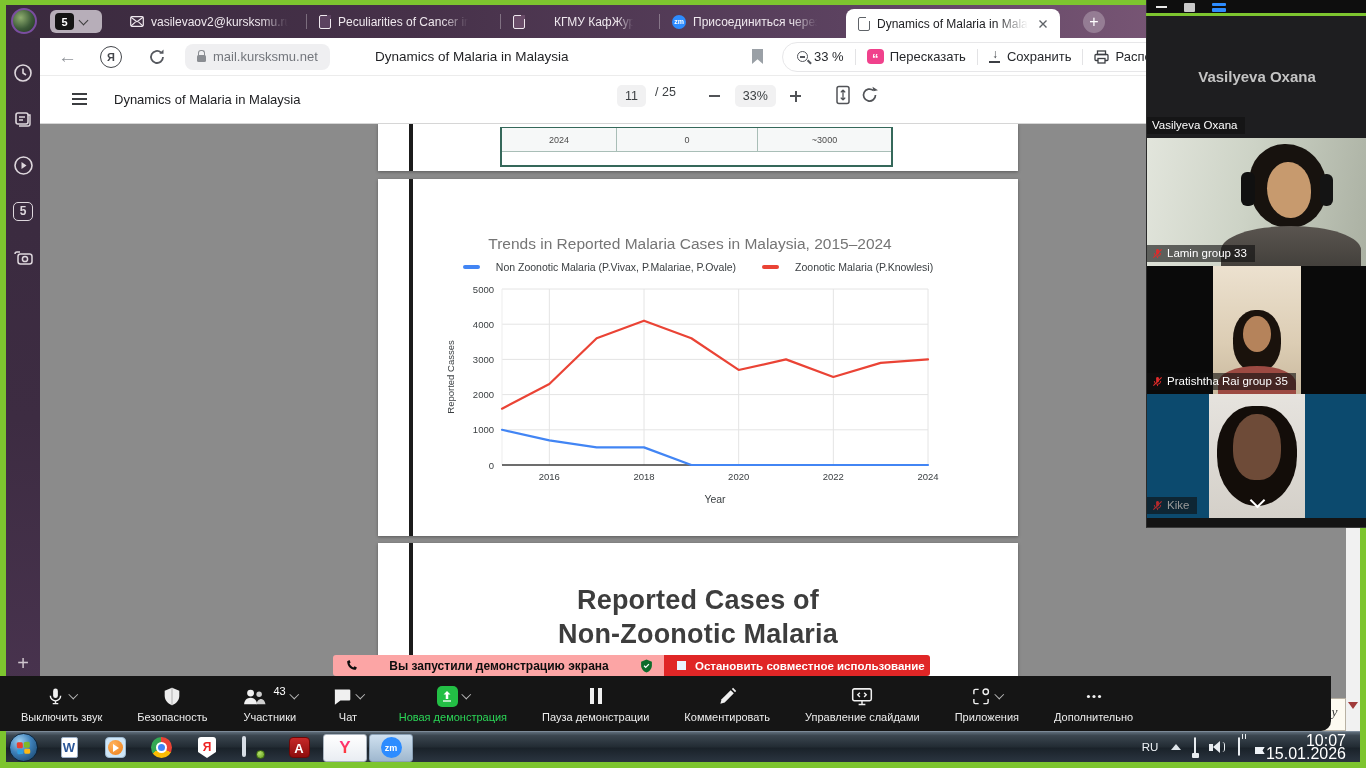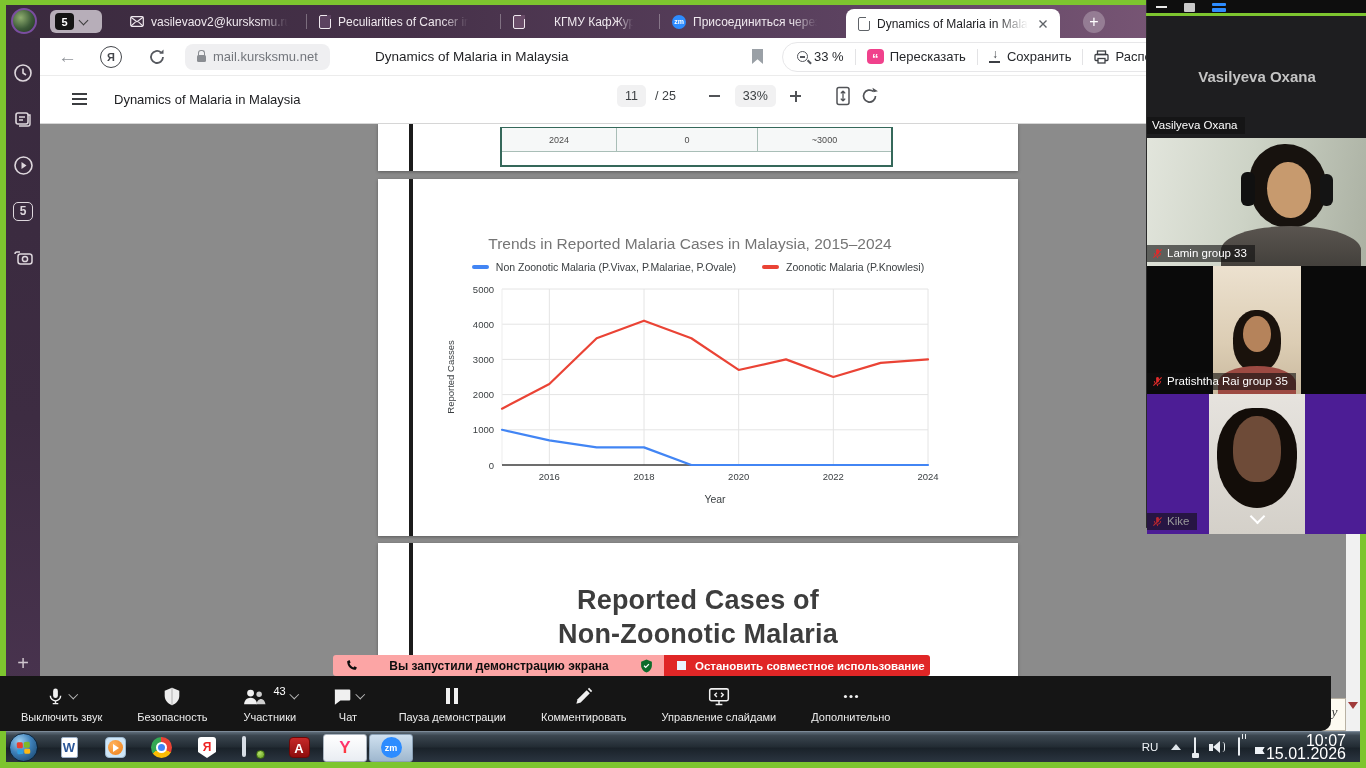--- a/index.html
+++ b/index.html
@@ -90,21 +90,21 @@
   .dl-ic { width:12px; display:flex; flex-direction:column; align-items:center; color:#3c3f44;}
   .dl-ic span { font-size:12px; line-height:9px;}
   .dl-ic i { width:11px; height:1.7px; background:#3c3f44; margin-top:2px;}
 
   
   #pdf-toolbar { left:40px; top:76px; width:1320px; height:48px; background:#fff;
     border-bottom:1px solid #d6d6d6; z-index:4;}
   #pdf-burger { position:absolute; left:32px; top:17px; width:15px; cursor:pointer;}
   #pdf-burger i { display:block; height:1.8px; background:#3b3d40; margin-bottom:3.2px;}
   #pdf-title { position:absolute; left:74px; top:16px; font-size:13px; color:#202124;}
-  #pdf-controls { position:absolute; left:532px; top:9px; display:flex; align-items:center; gap:9px;
+  #pdf-controls { position:absolute; left:532px; top:9px; display:flex; align-items:flex-start; gap:9px;
     color:#3c4043; font-size:12.5px;padding-left:45px;}
   .pill { background:#f1f1f2; border-radius:5px; padding:4px 8px;}
   .pm-btn { width:22px; height:22px; display:flex; align-items:center; justify-content:center; cursor:pointer;}
   .minus-g { width:11px; height:1.8px; background:#515357;}
   .plus-g { position:relative; width:11px; height:11px;}
   .plus-g:before { content:''; position:absolute; top:4.6px; left:0; width:11px; height:1.8px; background:#515357;}
   .plus-g:after { content:''; position:absolute; left:4.6px; top:0; width:1.8px; height:11px; background:#515357;}
   .gap18 { width:10px;}
 
   
@@ -116,21 +116,21 @@
     border:2px solid #35685a; border-top-width:1px; display:flex; flex-wrap:wrap;}
   #ptable .cell { height:24px; border-right:1px solid #a9beb7; border-bottom:1px solid #a9beb7;
     background:#f6f8f8; font-size:9px; color:#4c4c4c; display:flex; align-items:center; justify-content:center;}
   #ptable .cell:nth-child(3) { border-right:none;}
   #ptable .c1 { width:115px;} #ptable .c2 { width:141px;} #ptable .c3 { width:133px;}
 
   #page2 { top:55px; height:357px;}
   #chart-title { position:absolute; left:0; right:16px; top:56px; text-align:center; font-size:15.5px; color:#757575;}
   #chart-legend { position:absolute; left:0; right:0; top:82px; display:flex; justify-content:center;
     gap:26px; align-items:center;}
-  .lg-item { display:flex; align-items:center; gap:7px; font-size:10.5px; color:#3c4043;}
+  .lg-item { display:flex; align-items:center; gap:16px; font-size:10.5px; color:#3c4043;}
   .lg-dash { width:17px; height:4px; border-radius:2px;}
   #chart-svg { position:absolute; left:62px; top:104px;}
 
   #page3 { top:419px; height:380px;}
   #p3-heading { margin-top:40px; text-align:center; font-weight:bold; font-size:27px; color:#3d3d3d;
     line-height:34px; letter-spacing:.2px;}
 
   
   #v-scroll { left:1346px; top:124px; width:14px; height:607px; background:#f1f1f1; z-index:3;}
   #v-scroll .arr { position:absolute; left:2px; bottom:22px; width:0; height:0;
@@ -170,21 +170,21 @@
     background:linear-gradient(180deg,#5a5550 0%,#3f3c38 100%); border-radius:50% 50% 0 0;}
   .pillarbox { position:absolute; top:0; bottom:0; left:50%; transform:translateX(-50%);}
   #tile3 { height:128px; background:#0a0a0a;}
   #tile3 .strip { width:88px; background:linear-gradient(180deg,#ece1cf 0%,#dccdb4 60%,#c9b99e 100%);}
   #tile3 .hair { position:absolute; left:50%; top:34%; transform:translateX(-50%); width:48px; height:62px;
     background:#1a120c; border-radius:46%;}
   #tile3 .face { position:absolute; left:50%; top:39%; transform:translateX(-50%); width:28px; height:36px;
     background:#b5835b; border-radius:50%;}
   #tile3 .shirt { position:absolute; left:50%; bottom:-6px; transform:translateX(-50%); width:78px; height:34px;
     background:#9c4a42; border-radius:50% 50% 0 0;}
-  #tile4 { height:140px; background:#4c1d95;text-decoration:underline;}
+  #tile4 { height:124px; background:#0c4a6e;text-decoration:underline;}
   #tile4 .strip { width:96px; background:linear-gradient(180deg,#e6e3de 0%,#d4d0c9 100%);}
   #tile4 .hair { position:absolute; left:50%; top:10%; transform:translateX(-50%); width:80px; height:100px;
     background:#130d09; border-radius:44% 44% 50% 50%;}
   #tile4 .face { position:absolute; left:50%; top:16%; transform:translateX(-50%); width:48px; height:66px;
     background:#6e4b38; border-radius:48% 48% 44% 44%;}
   #zp-chevron { position:absolute; left:50%; bottom:6px; transform:translateX(-50%); width:34px; height:18px;
     cursor:pointer; display:flex; align-items:center; justify-content:center;}
   #zp-chevron i { width:11px; height:11px; border-right:2.4px solid #fff; border-bottom:2.4px solid #fff;
     transform:rotate(45deg); margin-top:-5px;}
 
@@ -619,20 +619,32 @@
     <span class="zt-icon-row">
       <svg width="20" height="19" viewBox="0 0 24 24">
         <path d="M3 3h18a1.5 1.5 0 0 1 1.5 1.5v11A1.5 1.5 0 0 1 21 17H10l-7 5.5V4.5A1.5 1.5 0 0 1 3 3z" fill="#f0f0f0"></path>
       </svg>
       <span class="chev"></span>
     </span>
     <span class="zt-label">Чат</span>
   </div>
   <div class="zt-btn">
     <span class="zt-icon-row">
+      <span class="share-sq">
+        <svg width="12" height="13" viewBox="0 0 24 26">
+            <path d="M12 2l7 7h-4.5v9h-5V9H5z" fill="#fff"></path>
+            <path d="M4 22h16" stroke="#fff" stroke-width="2.6"></path>
+          </svg>
+      </span>
+      <span class="chev"></span>
+    </span>
+    <span class="zt-label green">Новая демонстрация</span>
+  </div>
+  <div class="zt-btn">
+    <span class="zt-icon-row">
       <svg width="16" height="18" viewBox="0 0 16 18">
         <rect x="2" y="1" width="4" height="16" fill="#f0f0f0"></rect>
           <rect x="10" y="1" width="4" height="16" fill="#f0f0f0"></rect>
       </svg>
     </span>
     <span class="zt-label">Пауза демонстрации</span>
   </div>
   <div class="zt-btn">
     <span class="zt-icon-row">
       <svg width="19" height="19" viewBox="0 0 24 24">
@@ -644,20 +656,30 @@
   </div>
   <div class="zt-btn">
     <span class="zt-icon-row">
       <svg width="22" height="19" viewBox="0 0 26 22">
         <rect x="2" y="2" width="22" height="14" rx="2" fill="none" stroke="#f0f0f0" stroke-width="1.8"></rect>
         <path d="M10.5 6.5L8 9l2.5 2.5M15.5 6.5L18 9l-2.5 2.5" fill="none" stroke="#f0f0f0" stroke-width="1.7"></path>
         <path d="M13 16v4M9 20.5h8" stroke="#f0f0f0" stroke-width="1.7"></path>
       </svg>
     </span>
     <span class="zt-label">Управление слайдами</span>
+  </div>
+  <div class="zt-btn">
+    <span class="zt-icon-row">
+      <svg width="20" height="19" viewBox="0 0 24 24">
+        <path d="M9 3H5a2 2 0 0 0-2 2v4M15 21h4a2 2 0 0 0 2-2v-4M3 15v4a2 2 0 0 0 2 2h4" fill="none" stroke="#f0f0f0" stroke-width="1.8"></path>
+        <circle cx="18" cy="6" r="3.4" fill="none" stroke="#f0f0f0" stroke-width="1.8"></circle>
+      </svg>
+      <span class="chev"></span>
+    </span>
+    <span class="zt-label">Приложения</span>
   </div>
   <div class="zt-btn">
     <span class="zt-icon-row">
       <svg width="20" height="19" viewBox="0 0 24 24">
         <circle cx="5" cy="12" r="2" fill="#f0f0f0"></circle>
           <circle cx="12" cy="12" r="2" fill="#f0f0f0"></circle>
           <circle cx="19" cy="12" r="2" fill="#f0f0f0"></circle>
       </svg>
     </span>
     <span class="zt-label">Дополнительно</span>

